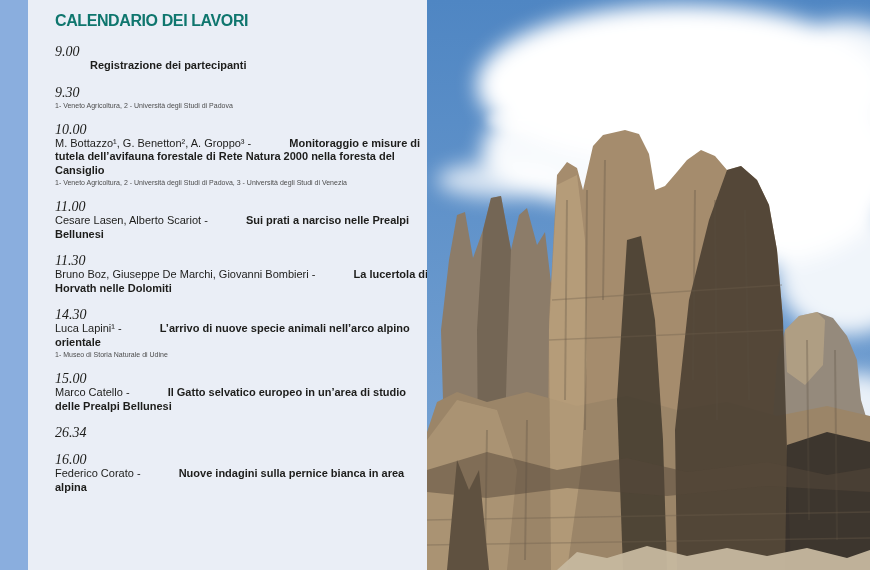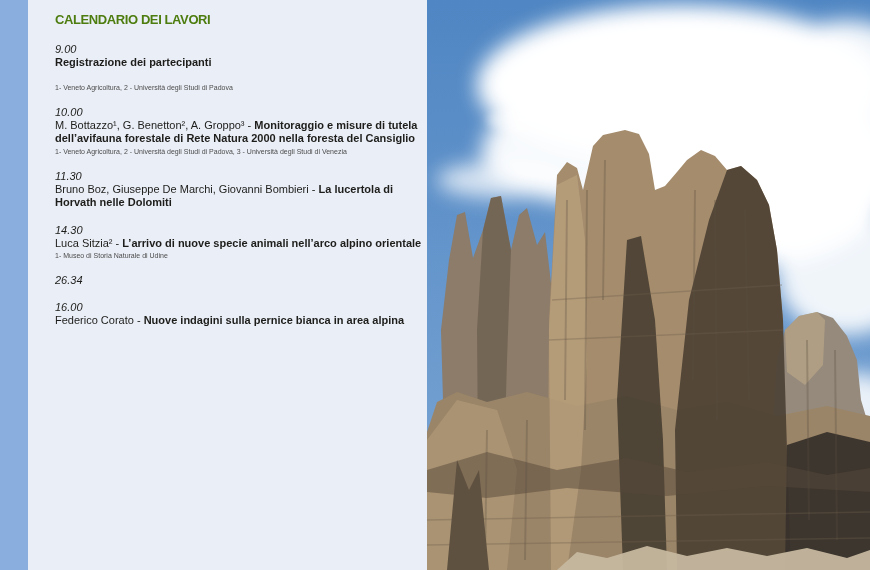--- a/index.html
+++ b/index.html
@@ -10,32 +10,32 @@
     color:#1d1d1b;
   }
   .accent-strip{
     position:absolute;left:0;top:0;width:28px;height:570px;
     background:#8aaede;
   }
   .content{
     position:absolute;left:55px;top:12px;width:374px;
   }
   .page-title{
-    font-size:13px;font-weight:bold;letter-spacing:-0.4px;
-    margin:0 0 15px 0;color:#4d7c0f;
+    font-size:16px;font-weight:bold;letter-spacing:-0.4px;
+    margin:0 0 15px 0;color:#0f766e;
   }
   .item{margin-bottom:13px;}
   .time{
-    font-style:italic;font-size:11px;line-height:14px;color:#1d1d1b;
+    font-style:italic;font-size:14px;line-height:14px;color:#1d1d1b;font-family:Liberation Serif, serif;
   }
   .line{
     font-size:11px;line-height:13.5px;color:#1d1d1b;
   }
   .line .authors{font-weight:normal;}
-  .line .title{font-weight:bold;}
+  .line .title{font-weight:bold;margin-left:35px;}
   .footnote{
     font-size:7px;line-height:9px;color:#4c4c4c;margin-top:1px;
   }
   .photo{
     position:absolute;left:427px;top:0;width:443px;height:570px;overflow:hidden;
   }
   .photo svg{display:block;width:443px;height:570px;}
 </style>
 </head>
 <body>
@@ -44,43 +44,52 @@
 
 <div class="content">
   <h1 class="page-title">CALENDARIO DEI LAVORI</h1>
 
   <div class="item">
     <div class="time">9.00</div>
     <div class="line"><span class="title">Registrazione dei partecipanti</span></div>
   </div>
 
   <div class="item">
+    <div class="time">9.30</div>
     <div class="footnote">1- Veneto Agricoltura, 2 - Università degli Studi di Padova</div>
   </div>
 
   <div class="item">
     <div class="time">10.00</div>
     <div class="line"><span class="authors">M. Bottazzo¹, G. Benetton², A. Groppo³ - </span><span class="title">Monitoraggio e misure di tutela dell’avifauna forestale di Rete Natura 2000 nella foresta del Cansiglio</span></div>
     <div class="footnote">1- Veneto Agricoltura, 2 - Università degli Studi di Padova, 3 - Università degli Studi di Venezia</div>
   </div>
 
 
+  <div class="item">
+    <div class="time">11.00</div>
+    <div class="line"><span class="authors">Cesare Lasen, Alberto Scariot - </span><span class="title">Sui prati a narciso nelle Prealpi Bellunesi</span></div>
+  </div>
 
   <div class="item">
     <div class="time">11.30</div>
     <div class="line"><span class="authors">Bruno Boz, Giuseppe De Marchi, Giovanni Bombieri - </span><span class="title">La lucertola di Horvath nelle Dolomiti</span></div>
   </div>
 
 
   <div class="item">
     <div class="time">14.30</div>
-    <div class="line"><span class="authors">Luca Sitzia² - </span><span class="title">L’arrivo di nuove specie animali nell’arco alpino orientale</span></div>
+    <div class="line"><span class="authors">Luca Lapini¹ - </span><span class="title">L’arrivo di nuove specie animali nell’arco alpino orientale</span></div>
     <div class="footnote">1- Museo di Storia Naturale di Udine</div>
   </div>
 
+  <div class="item">
+    <div class="time">15.00</div>
+    <div class="line"><span class="authors">Marco Catello - </span><span class="title">Il Gatto selvatico europeo in un’area di studio delle Prealpi Bellunesi</span></div>
+  </div>
 
   <div class="item">
     <div class="time">26.34</div>
   </div>
 
   <div class="item">
     <div class="time">16.00</div>
     <div class="line"><span class="authors">Federico Corato - </span><span class="title">Nuove indagini sulla pernice bianca in area alpina</span></div>
   </div>
 </div>

